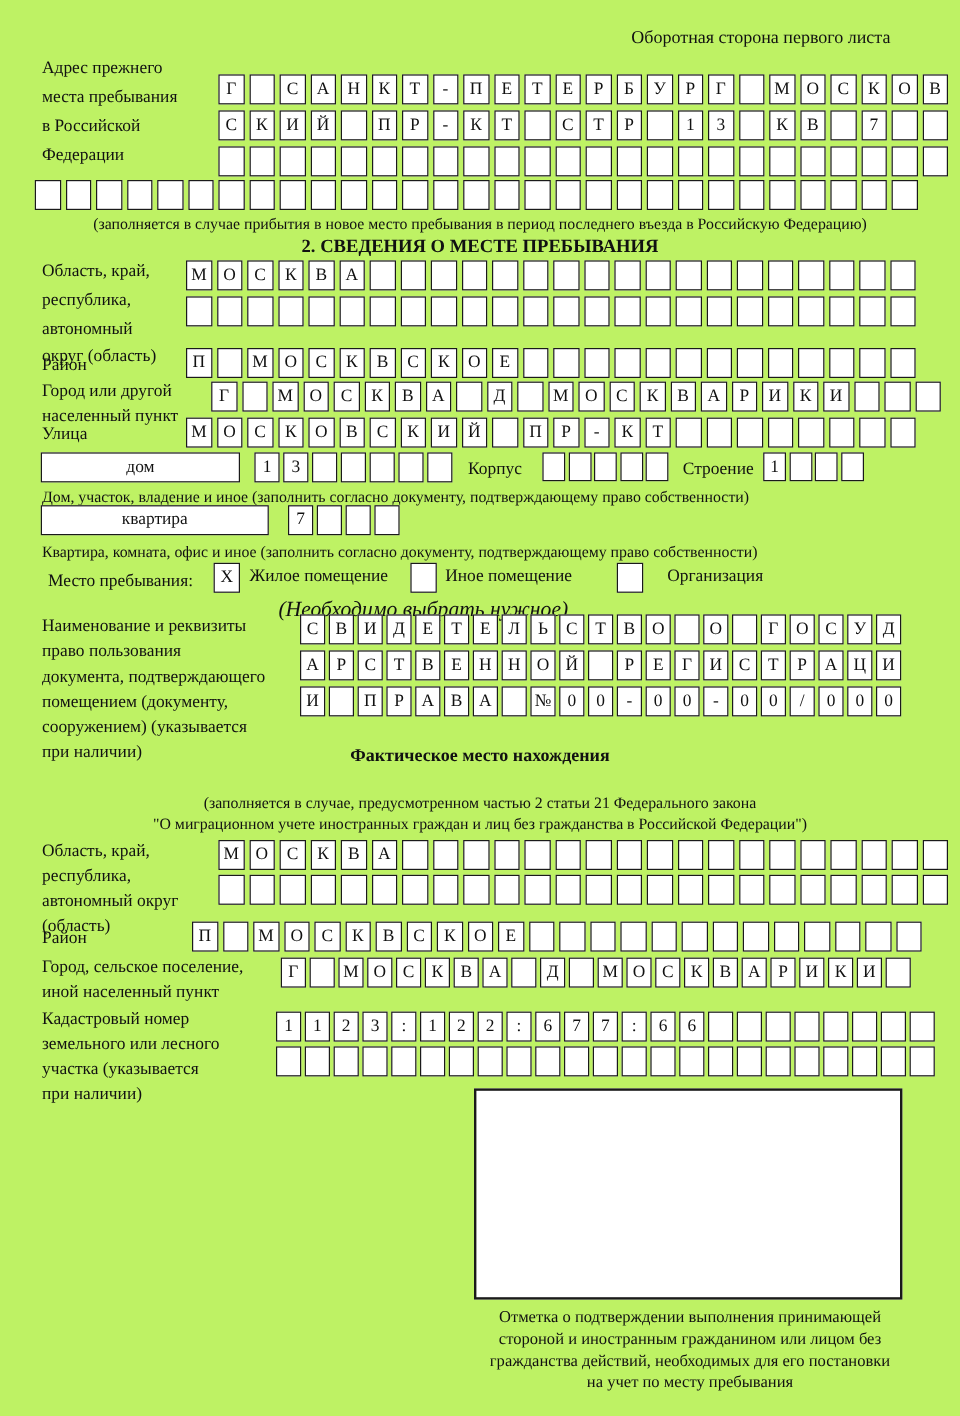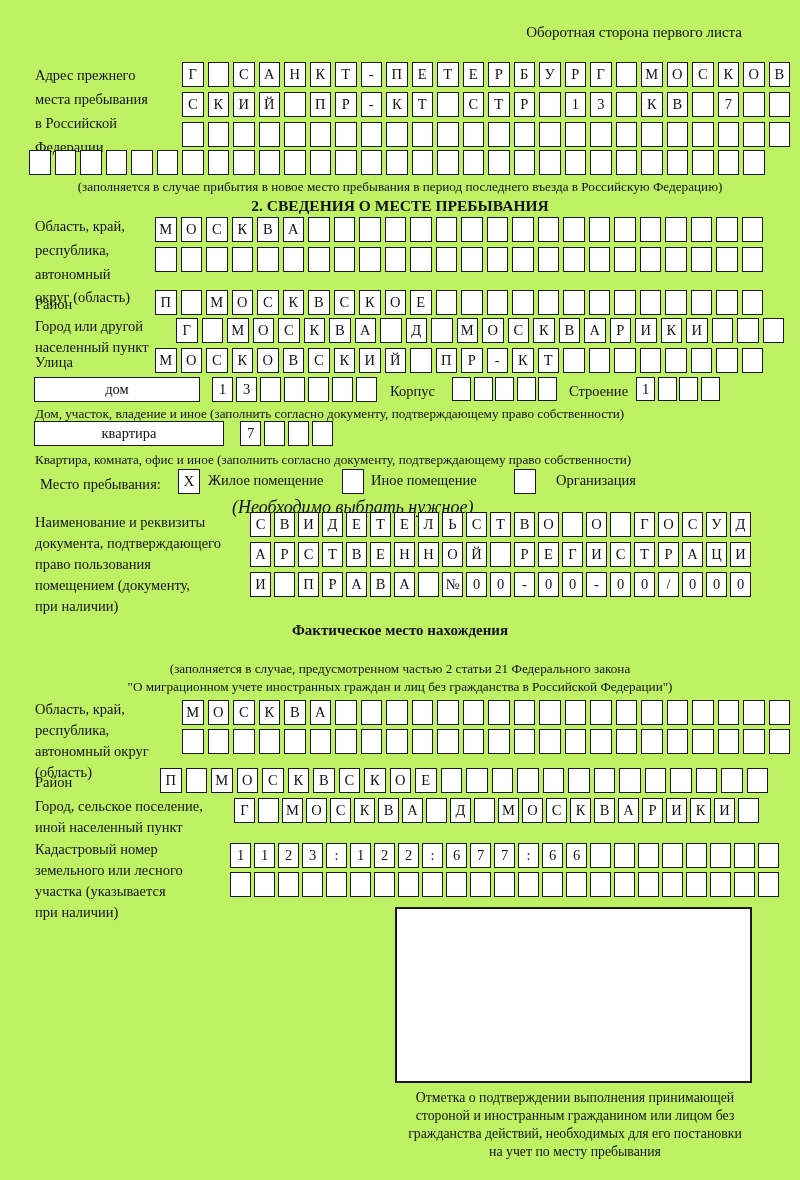--- a/index.html
+++ b/index.html
@@ -37,21 +37,21 @@
   .stamp-box{box-sizing:border-box;border:2px solid #1a1a1a;background:#fff;}
   .stamp-cap{font-size:13.8px;line-height:18px;text-align:center;}
 </style>
 </head>
 <body>
 
 <div class="page">
 
   <div class="abs hdr-note">Оборотная сторона первого листа</div>
 
-  <div class="abs lbl" style="left:35px;top:63px;">
+  <div class="abs lbl" style="left:35px;top:45px;">
     <div>Адрес прежнего</div>
     <div>места пребывания</div>
     <div>в Российской</div>
     <div>Федерации</div>
   </div>
   <div class="cellrow" style="left:182px;top:62px;">
       <span class="cell">Г</span>
       <span class="cell"></span>
       <span class="cell">С</span>
       <span class="cell">А</span>
@@ -349,23 +349,24 @@
   <div class="abs cb" style="left:178px;top:469px;">X</div>
   <div class="abs optlbl" style="left:208px;top:472px;">Жилое помещение</div>
   <div class="abs cb" style="left:342px;top:469px;"></div>
   <div class="abs optlbl" style="left:371px;top:472px;">Иное помещение</div>
   <div class="abs cb" style="left:514px;top:469px;"></div>
   <div class="abs optlbl" style="left:556px;top:472px;font-family:Liberation Serif, serif;">Организация</div>
   <div class="abs note" style="left:232px;top:497px;font-size:18px;font-style:italic;">(Необходимо выбрать нужное)</div>
 
   <div class="abs lbl mid" style="left:35px;top:512px;">
     <div>Наименование и реквизиты</div>
+    <div>право пользования</div>
     <div>документа, подтверждающего</div>
-    <div>право пользования</div>
     <div>помещением (документу,</div>
+    <div>сооружением) (указывается</div>
     <div>при наличии)</div>
   </div>
   <div class="cellrow tight" style="left:250px;top:512px;">
       <span class="cell">С</span>
       <span class="cell">В</span>
       <span class="cell">И</span>
       <span class="cell">Д</span>
       <span class="cell">Е</span>
       <span class="cell">Т</span>
       <span class="cell">Е</span>

